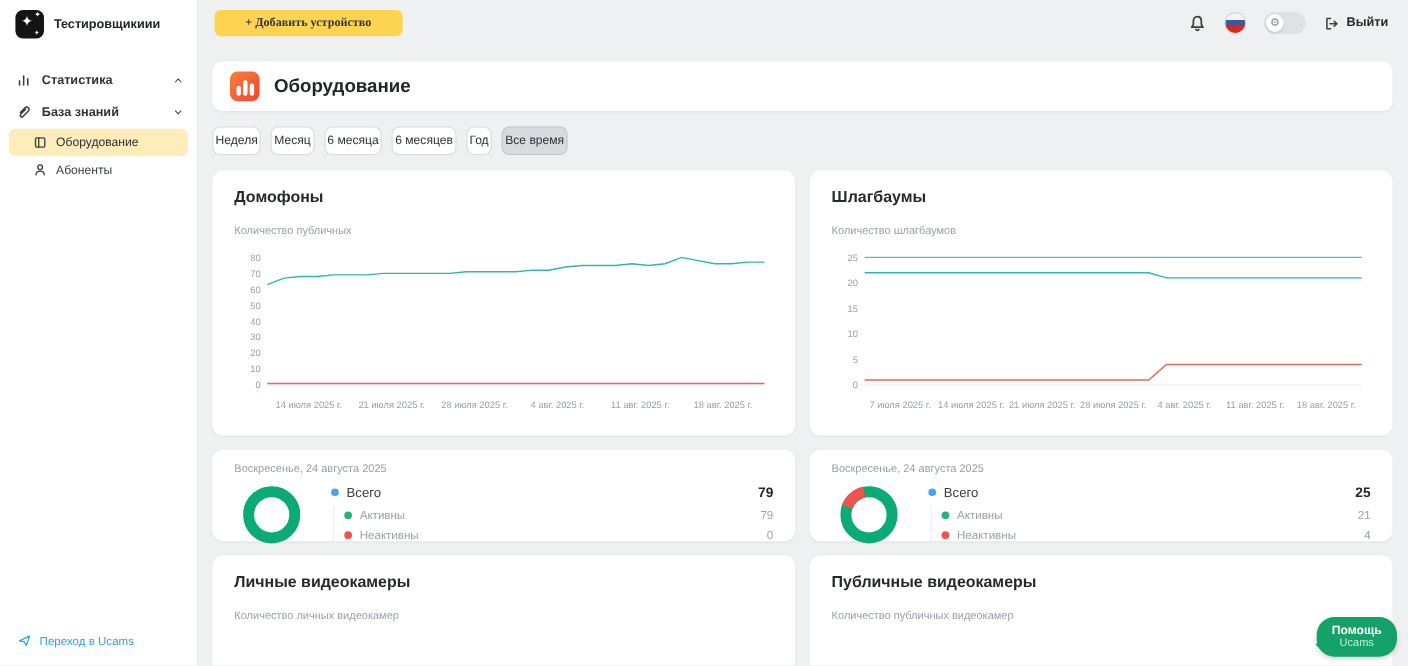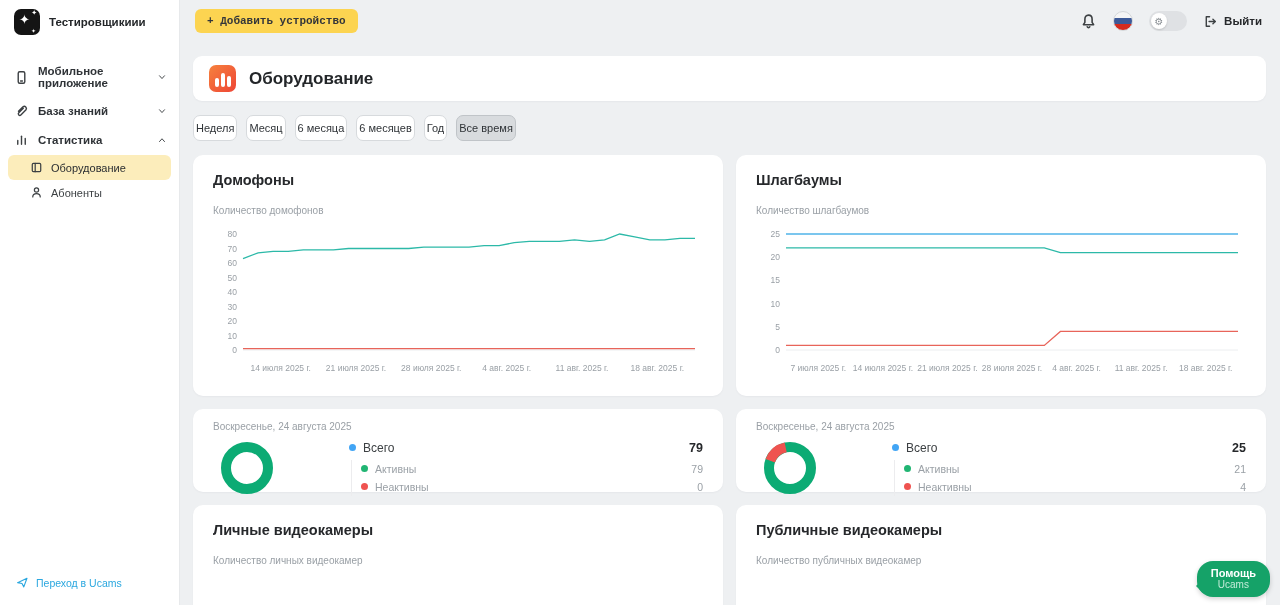--- a/index.html
+++ b/index.html
@@ -20,21 +20,21 @@
   .nav-item svg { flex-shrink:0; }
   .chev { margin-left:auto; display:flex; }
   .sub-list { margin:1px 8px 4px 8px; }
   .sub-item { display:flex; align-items:center; gap:8px; padding:6px 8px 6px 22px; font-size:11px; color:#3c4043; border-radius:6px; cursor:pointer; }
   .sub-item.selected { background:#fcedbb; color:#2b2e31; font-weight:500; }
   .sidebar-footer { padding:12px 16px 16px 16px; display:flex; align-items:center; gap:7px; font-size:10.5px; color:#2aa7df; cursor:pointer; }
 
   
   .main { flex:1; display:flex; flex-direction:column; min-width:0; }
   .topbar { height:42px; display:flex; align-items:center; padding:0 18px 0 15px; }
-  .add-btn { background:#fcd451; border:none; border-radius:6px; padding:6px 12px; font-size:11px; font-weight:600; color:#33363a; cursor:pointer; font-family:Liberation Mono, monospace; }
+  .add-btn { background:#fcd451; border:none; border-radius:6px; padding:6px 28px; font-size:11px; font-weight:600; color:#33363a; cursor:pointer; font-family:Liberation Serif, serif; }
   .topbar-right { margin-left:auto; display:flex; align-items:center; gap:16px; }
   .bell-btn { background:none; border:none; cursor:pointer; display:flex; padding:0; }
   .flag { width:20px; height:20px; border-radius:50%; border:1px solid #d4d7da; background:linear-gradient(to bottom,#f5f5f5 0 34%,#3d5a98 34% 67%,#d52b1e 67% 100%); cursor:pointer; }
   .toggle { width:38px; height:20px; background:#dfe1e4; border-radius:10px; position:relative; cursor:pointer; }
   .toggle .knob { position:absolute; left:2px; top:2px; width:16px; height:16px; background:#fff; border-radius:50%; display:flex; align-items:center; justify-content:center; font-size:10px; color:#8a8f94; box-shadow:0 1px 2px rgba(0,0,0,.15); }
   .logout { display:flex; align-items:center; gap:6px; background:none; border:none; font-size:11.5px; font-weight:600; color:#26282b; cursor:pointer; font-family:inherit; }
 
   .content { flex:1; padding:14px 14px 0 13px; overflow:hidden; }
   .page-header { background:#fff; border-radius:9px; padding:9px 16px; display:flex; align-items:center; gap:13px; box-shadow:0 1px 2px rgba(20,20,40,.04); }
   .page-icon { width:27px; height:27px; border-radius:7px; background:linear-gradient(135deg,#f6813d,#ee4636); display:flex; align-items:flex-end; justify-content:center; gap:2px; padding-bottom:5px; }
@@ -48,21 +48,21 @@
 
   .grid { display:grid; grid-template-columns:1fr 1fr; gap:13px; margin-top:14px; }
   .card { background:#fff; border-radius:10px; box-shadow:0 1px 2px rgba(20,20,40,.04); }
   .chart-card { padding:17px 20px 10px 20px; height:241px; }
   .card-title { font-size:14.5px; font-weight:700; color:#26282b; }
   .card-caption { margin-top:17px; font-size:10px; color:#9aa0a6; }
   .line-chart { width:100%; height:158px; margin-top:6px; }
 
   .summary-card { padding:12px 20px 14px 20px; height:83px; }
   .summary-date { font-size:10px; color:#9aa0a6; }
-  .summary-row { display:flex; align-items:center; margin-top:8px;gap:48px; }
+  .summary-row { display:flex; align-items:center; margin-top:8px; }
   .donut { width:56px; height:56px; margin-left:6px; flex-shrink:0; }
   .legend { flex:1; margin-left:26px; }
   .legend-total { display:flex; align-items:center; gap:7px; font-size:12px; color:#3c4043; }
   .legend-total .val { margin-left:auto; font-size:12.5px; font-weight:600; color:#26282b; }
   .legend-subs { margin:5px 0 0 2px; border-left:1px solid #ececee; padding-left:9px; }
   .legend-sub { display:flex; align-items:center; gap:7px; font-size:10.5px; color:#9aa0a6; padding:3px 0; }
   .legend-sub .val { margin-left:auto; color:#9aa0a6; }
   .dot { width:7px; height:7px; border-radius:50%; flex-shrink:0; }
   .dot.blue { background:#42a5f5; } .dot.green { background:#21b573; } .dot.red { background:#ef5350; }
 
@@ -83,60 +83,46 @@
   <aside class="sidebar">
     <div class="logo-row">
       <div class="logo-badge">
         <span class="sp1">✦</span>
           <span class="sp2">✦</span>
           <span class="sp3">✦</span>
       </div>
       <span class="logo-text">Тестировщикиии</span>
     </div>
     <nav>
-      <div class="nav-item">
-        <svg width="15" height="15" viewBox="0 0 16 16">
-            <g class="icon-stroke">
-              <rect x="4.5" y="1.8" width="7" height="12.4" rx="1.6"></rect>
-              <line x1="7" y1="11.8" x2="9" y2="11.8"></line>
-            </g>
-          </svg>
-        <span>Мобильное приложение</span>
-        <span class="chev">
-            <svg width="10" height="10" viewBox="0 0 16 16">
-              <polyline points="4,6 8,10.5 12,6" class="icon-stroke"></polyline>
-            </svg>
-          </span>
-      </div>
-      <div class="nav-item">
-        <svg width="15" height="15" viewBox="0 0 16 16">
-            <path d="M4.8 8.8 L9.6 4 a2.3 2.3 0 0 1 3.2 3.2 L7.3 12.7 a1.5 1.5 0 0 1 -2.2 -2.2 L9.9 5.7" class="icon-stroke"></path>
-          </svg>
-        <span>База знаний</span>
-        <span class="chev">
-            <svg width="10" height="10" viewBox="0 0 16 16">
-              <polyline points="4,6 8,10.5 12,6" class="icon-stroke"></polyline>
-            </svg>
-          </span>
-      </div>
       <div class="nav-item">
         <svg width="15" height="15" viewBox="0 0 16 16">
             <g class="icon-stroke" stroke-width="1.8">
               <line x1="4" y1="13" x2="4" y2="9"></line>
               <line x1="8" y1="13" x2="8" y2="4.5"></line>
               <line x1="12" y1="13" x2="12" y2="7"></line>
             </g>
           </svg>
         <span>Статистика</span>
         <span class="chev">
             <svg width="10" height="10" viewBox="0 0 16 16">
               <polyline points="4,10.5 8,6 12,10.5" class="icon-stroke"></polyline>
             </svg>
           </span>
       </div>
+      <div class="nav-item">
+        <svg width="15" height="15" viewBox="0 0 16 16">
+            <path d="M4.8 8.8 L9.6 4 a2.3 2.3 0 0 1 3.2 3.2 L7.3 12.7 a1.5 1.5 0 0 1 -2.2 -2.2 L9.9 5.7" class="icon-stroke"></path>
+          </svg>
+        <span>База знаний</span>
+        <span class="chev">
+            <svg width="10" height="10" viewBox="0 0 16 16">
+              <polyline points="4,6 8,10.5 12,6" class="icon-stroke"></polyline>
+            </svg>
+          </span>
+      </div>
       <div class="sub-list">
         <div class="sub-item selected">
           <svg width="13" height="13" viewBox="0 0 16 16">
               <g class="icon-stroke">
                 <rect x="2.8" y="2.8" width="10.4" height="10.4" rx="1.4"></rect>
                 <line x1="6.4" y1="2.8" x2="6.4" y2="13.2"></line>
               </g>
             </svg>
           <span>Оборудование</span>
         </div>
@@ -204,21 +190,21 @@
         <button class="filter-btn">6 месяца</button>
         <button class="filter-btn">6 месяцев</button>
         <button class="filter-btn">Год</button>
         <button class="filter-btn selected">Все время</button>
       </div>
 
       <div class="grid">
 
         <div class="card chart-card">
           <div class="card-title">Домофоны</div>
-          <div class="card-caption">Количество домофонов</div>
+          <div class="card-caption">Количество публичных</div>
           <div class="line-chart"><svg width="490" height="158" viewBox="0 0 490 158">
                 <text x="24" y="131" text-anchor="end" font-size="8.5" fill="#9aa0a6">0</text>
                 <text x="24" y="116.5" text-anchor="end" font-size="8.5" fill="#9aa0a6">10</text>
                 <text x="24" y="102" text-anchor="end" font-size="8.5" fill="#9aa0a6">20</text>
                 <text x="24" y="87.5" text-anchor="end" font-size="8.5" fill="#9aa0a6">30</text>
                 <text x="24" y="73" text-anchor="end" font-size="8.5" fill="#9aa0a6">40</text>
                 <text x="24" y="58.5" text-anchor="end" font-size="8.5" fill="#9aa0a6">50</text>
                 <text x="24" y="44" text-anchor="end" font-size="8.5" fill="#9aa0a6">60</text>
                 <text x="24" y="29.5" text-anchor="end" font-size="8.5" fill="#9aa0a6">70</text>
                 <text x="24" y="15" text-anchor="end" font-size="8.5" fill="#9aa0a6">80</text>

